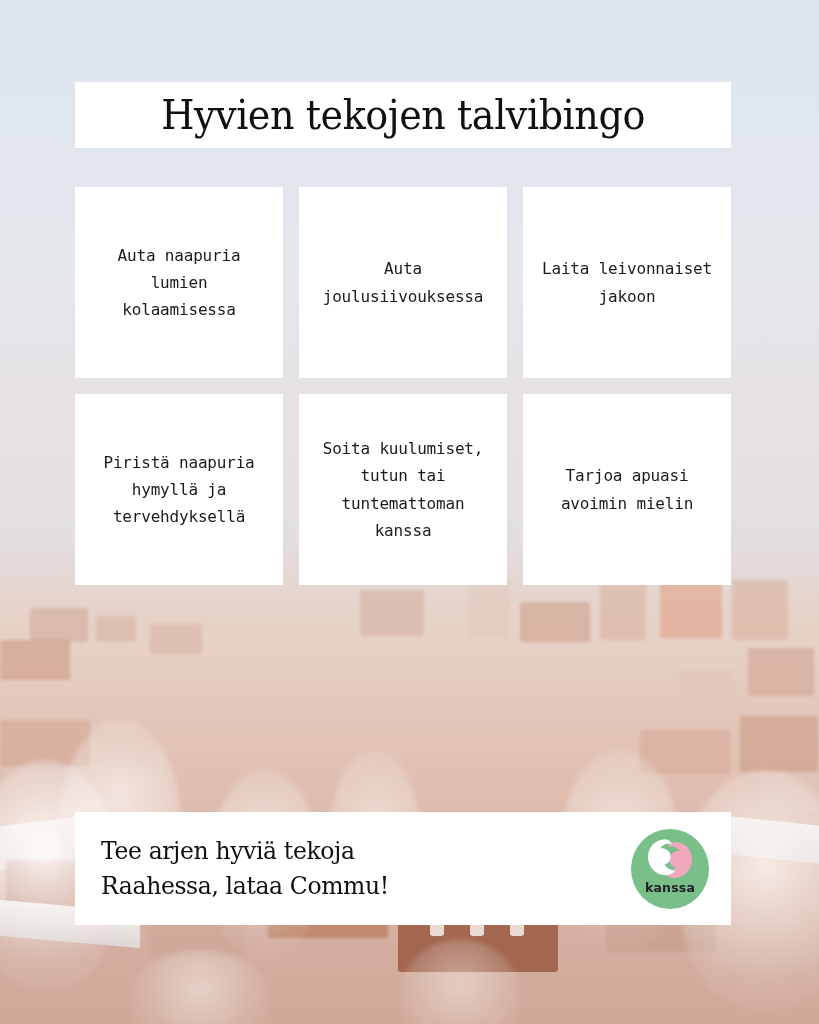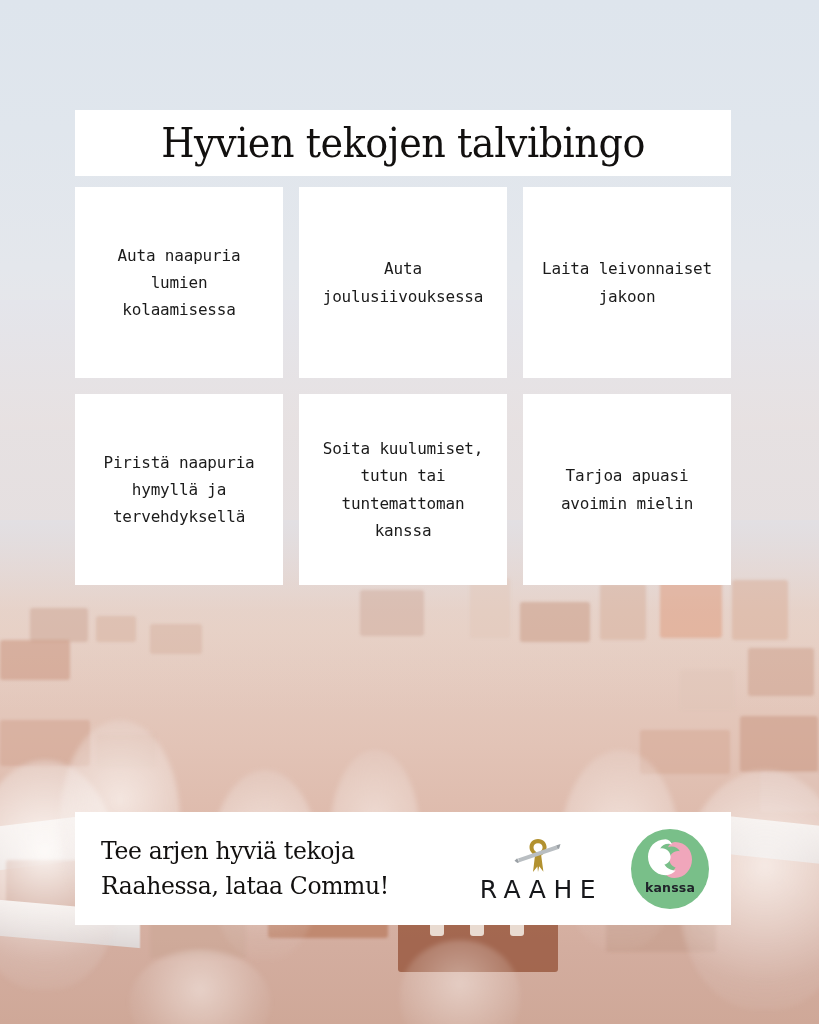--- a/index.html
+++ b/index.html
@@ -30,21 +30,21 @@
   .roof{position:absolute;filter:blur(.5px);}
   .tree{position:absolute;border-radius:50% 50% 45% 45%;filter:blur(2.6px);
         background:radial-gradient(circle at 50% 40%,rgba(255,252,250,.92),rgba(228,212,208,.25) 70%,rgba(228,212,208,0) 100%);}
   .snowroof{position:absolute;background:linear-gradient(180deg,#f3f0ee,#ddd7d6);filter:blur(.4px);}
 
   
   .panel{position:absolute;background:#ffffff;}
 
   #title-bar{
     left:75px;top:82px;width:656px;height:66px;
-    display:flex;align-items:center;justify-content:center;margin-top:28px;
+    display:flex;align-items:center;justify-content:center;
   }
   #title-text{
     font-family:"DejaVu Serif", serif;
     font-size:41px;line-height:1;color:#12100f;
     letter-spacing:-.5px;white-space:nowrap;
     transform:scaleX(.93);
   }
 
   
   #grid{
@@ -189,31 +189,20 @@
 
 <div class="panel" id="footer">
 
   <div id="footer-text">
     <div>Tee arjen hyviä tekoja</div>
     <div>Raahessa, lataa Commu!</div>
   </div>
 
   <div id="footer-logos">
 
-    <div id="raahe-logo">
-      <svg id="raahe-mark" viewBox="0 0 52 40">
-
-        <path d="M26 3 C20.5 3 17.5 7 17.5 11.2 C17.5 15 20 17.6 23 19.6 L21 36 L25.4 30.4 L26 36 L27.2 30.2 L31.4 35.8 L29.2 19.6 C32.2 17.6 34.6 15 34.6 11.2 C34.6 7 31.5 3 26 3 Z M26 7.2 C29 7.2 30.6 9.2 30.6 11.4 C30.6 13.8 28.6 15.6 26 16.9 C23.4 15.6 21.5 13.8 21.5 11.4 C21.5 9.2 23 7.2 26 7.2 Z" fill="#b2912f"></path>
-
-        <path d="M6 22.5 L44 9.5 L45.8 13.2 L7.2 26.2 Z" fill="#b9bec2"></path>
-        <path d="M44 9.5 L48.5 8 L47.2 12.4 L45.8 13.2 Z" fill="#9aa0a5"></path>
-        <path d="M5.2 22.2 L2.5 24.8 L5.4 27 L7.2 26.2 Z" fill="#9aa0a5"></path>
-      </svg>
-      <div id="raahe-word">RAAHE</div>
-    </div>
 
     <div id="commu-logo">
       <svg id="commu-mark" viewBox="0 0 50 42">
 
         <path d="M30 4 C41 4 47 12.5 47 21.5 C47 31 40 40 29.5 40 C25 40 21.5 38 19.5 35.4 C24.5 35.4 28.5 33 30.6 29.4 C27 28.6 24.5 25.6 24.5 21.6 C24.5 16.6 28.4 13 33 13 C33.6 13 34.3 13.1 34.9 13.2 C33.3 10.4 30.3 8.6 26.4 8.6 C25.2 8.6 24 8.8 23 9.2 C24.4 6.1 26.9 4 30 4 Z" fill="#f0a6bb"></path>
 
         <path d="M20.6 1.2 C9.8 1.2 3 9.6 3 18.8 C3 28.4 10 37.2 20.6 37.2 C25 37.2 28.6 35.2 30.6 32.6 C25.6 32.6 21.6 30.2 19.4 26.6 C23 25.8 25.6 22.8 25.6 18.8 C25.6 13.8 21.6 10.2 17 10.2 C16.4 10.2 15.8 10.3 15.2 10.4 C16.8 7.6 19.8 5.8 23.6 5.8 C24.8 5.8 26 6 27 6.4 C25.6 3.3 23.7 1.2 20.6 1.2 Z" fill="#ffffff"></path>
       </svg>
       <div id="commu-word">kanssa</div>
     </div>

